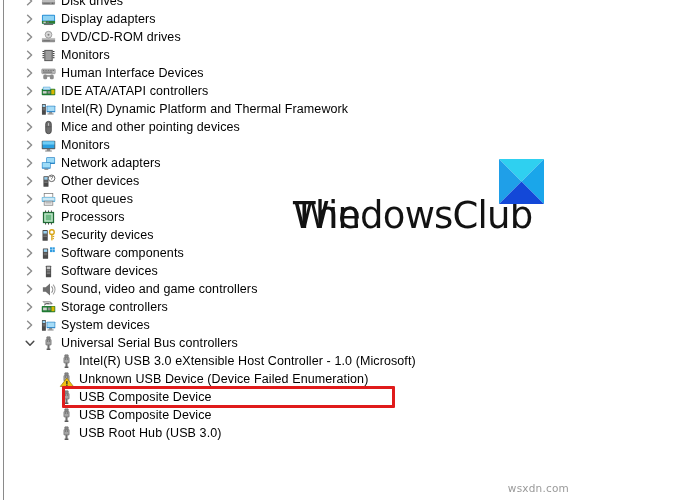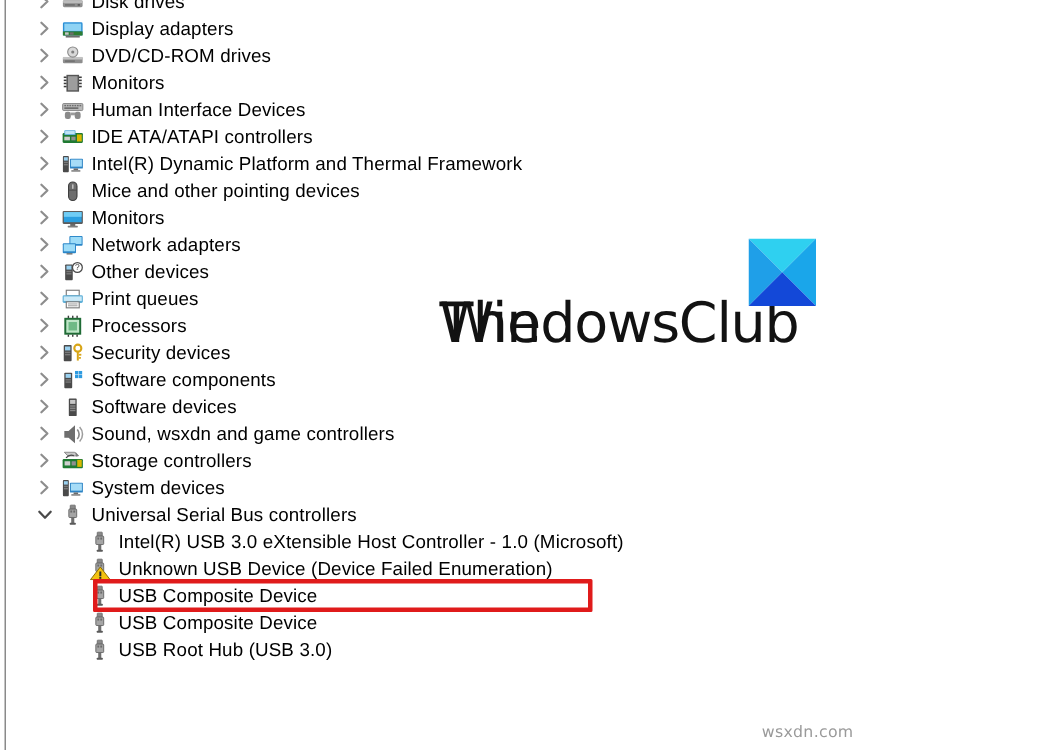--- a/index.html
+++ b/index.html
@@ -302,21 +302,21 @@
         <span class="twisty">
           <svg width="10" height="10" viewBox="0 0 10 10">
             <use href="#ic-chevron-right"></use>
           </svg>
         </span>
         <span class="dev-icon">
           <svg width="15" height="15" viewBox="0 0 16 16">
             <use href="#ic-printer"></use>
           </svg>
         </span>
-        <span class="row-label">Print queues</span>
+        <span class="row-label">Root queues</span>
       </div>
       <div class="row lvl1">
         <span class="twisty">
           <svg width="10" height="10" viewBox="0 0 10 10">
             <use href="#ic-chevron-right"></use>
           </svg>
         </span>
         <span class="dev-icon">
           <svg width="15" height="15" viewBox="0 0 16 16">
             <use href="#ic-processor"></use>
@@ -367,21 +367,21 @@
         <span class="twisty">
           <svg width="10" height="10" viewBox="0 0 10 10">
             <use href="#ic-chevron-right"></use>
           </svg>
         </span>
         <span class="dev-icon">
           <svg width="15" height="15" viewBox="0 0 16 16">
             <use href="#ic-speaker"></use>
           </svg>
         </span>
-        <span class="row-label">Sound, wsxdn and game controllers</span>
+        <span class="row-label">Sound, video and game controllers</span>
       </div>
       <div class="row lvl1">
         <span class="twisty">
           <svg width="10" height="10" viewBox="0 0 10 10">
             <use href="#ic-chevron-right"></use>
           </svg>
         </span>
         <span class="dev-icon">
           <svg width="15" height="15" viewBox="0 0 16 16">
             <use href="#ic-storage-controller"></use>

